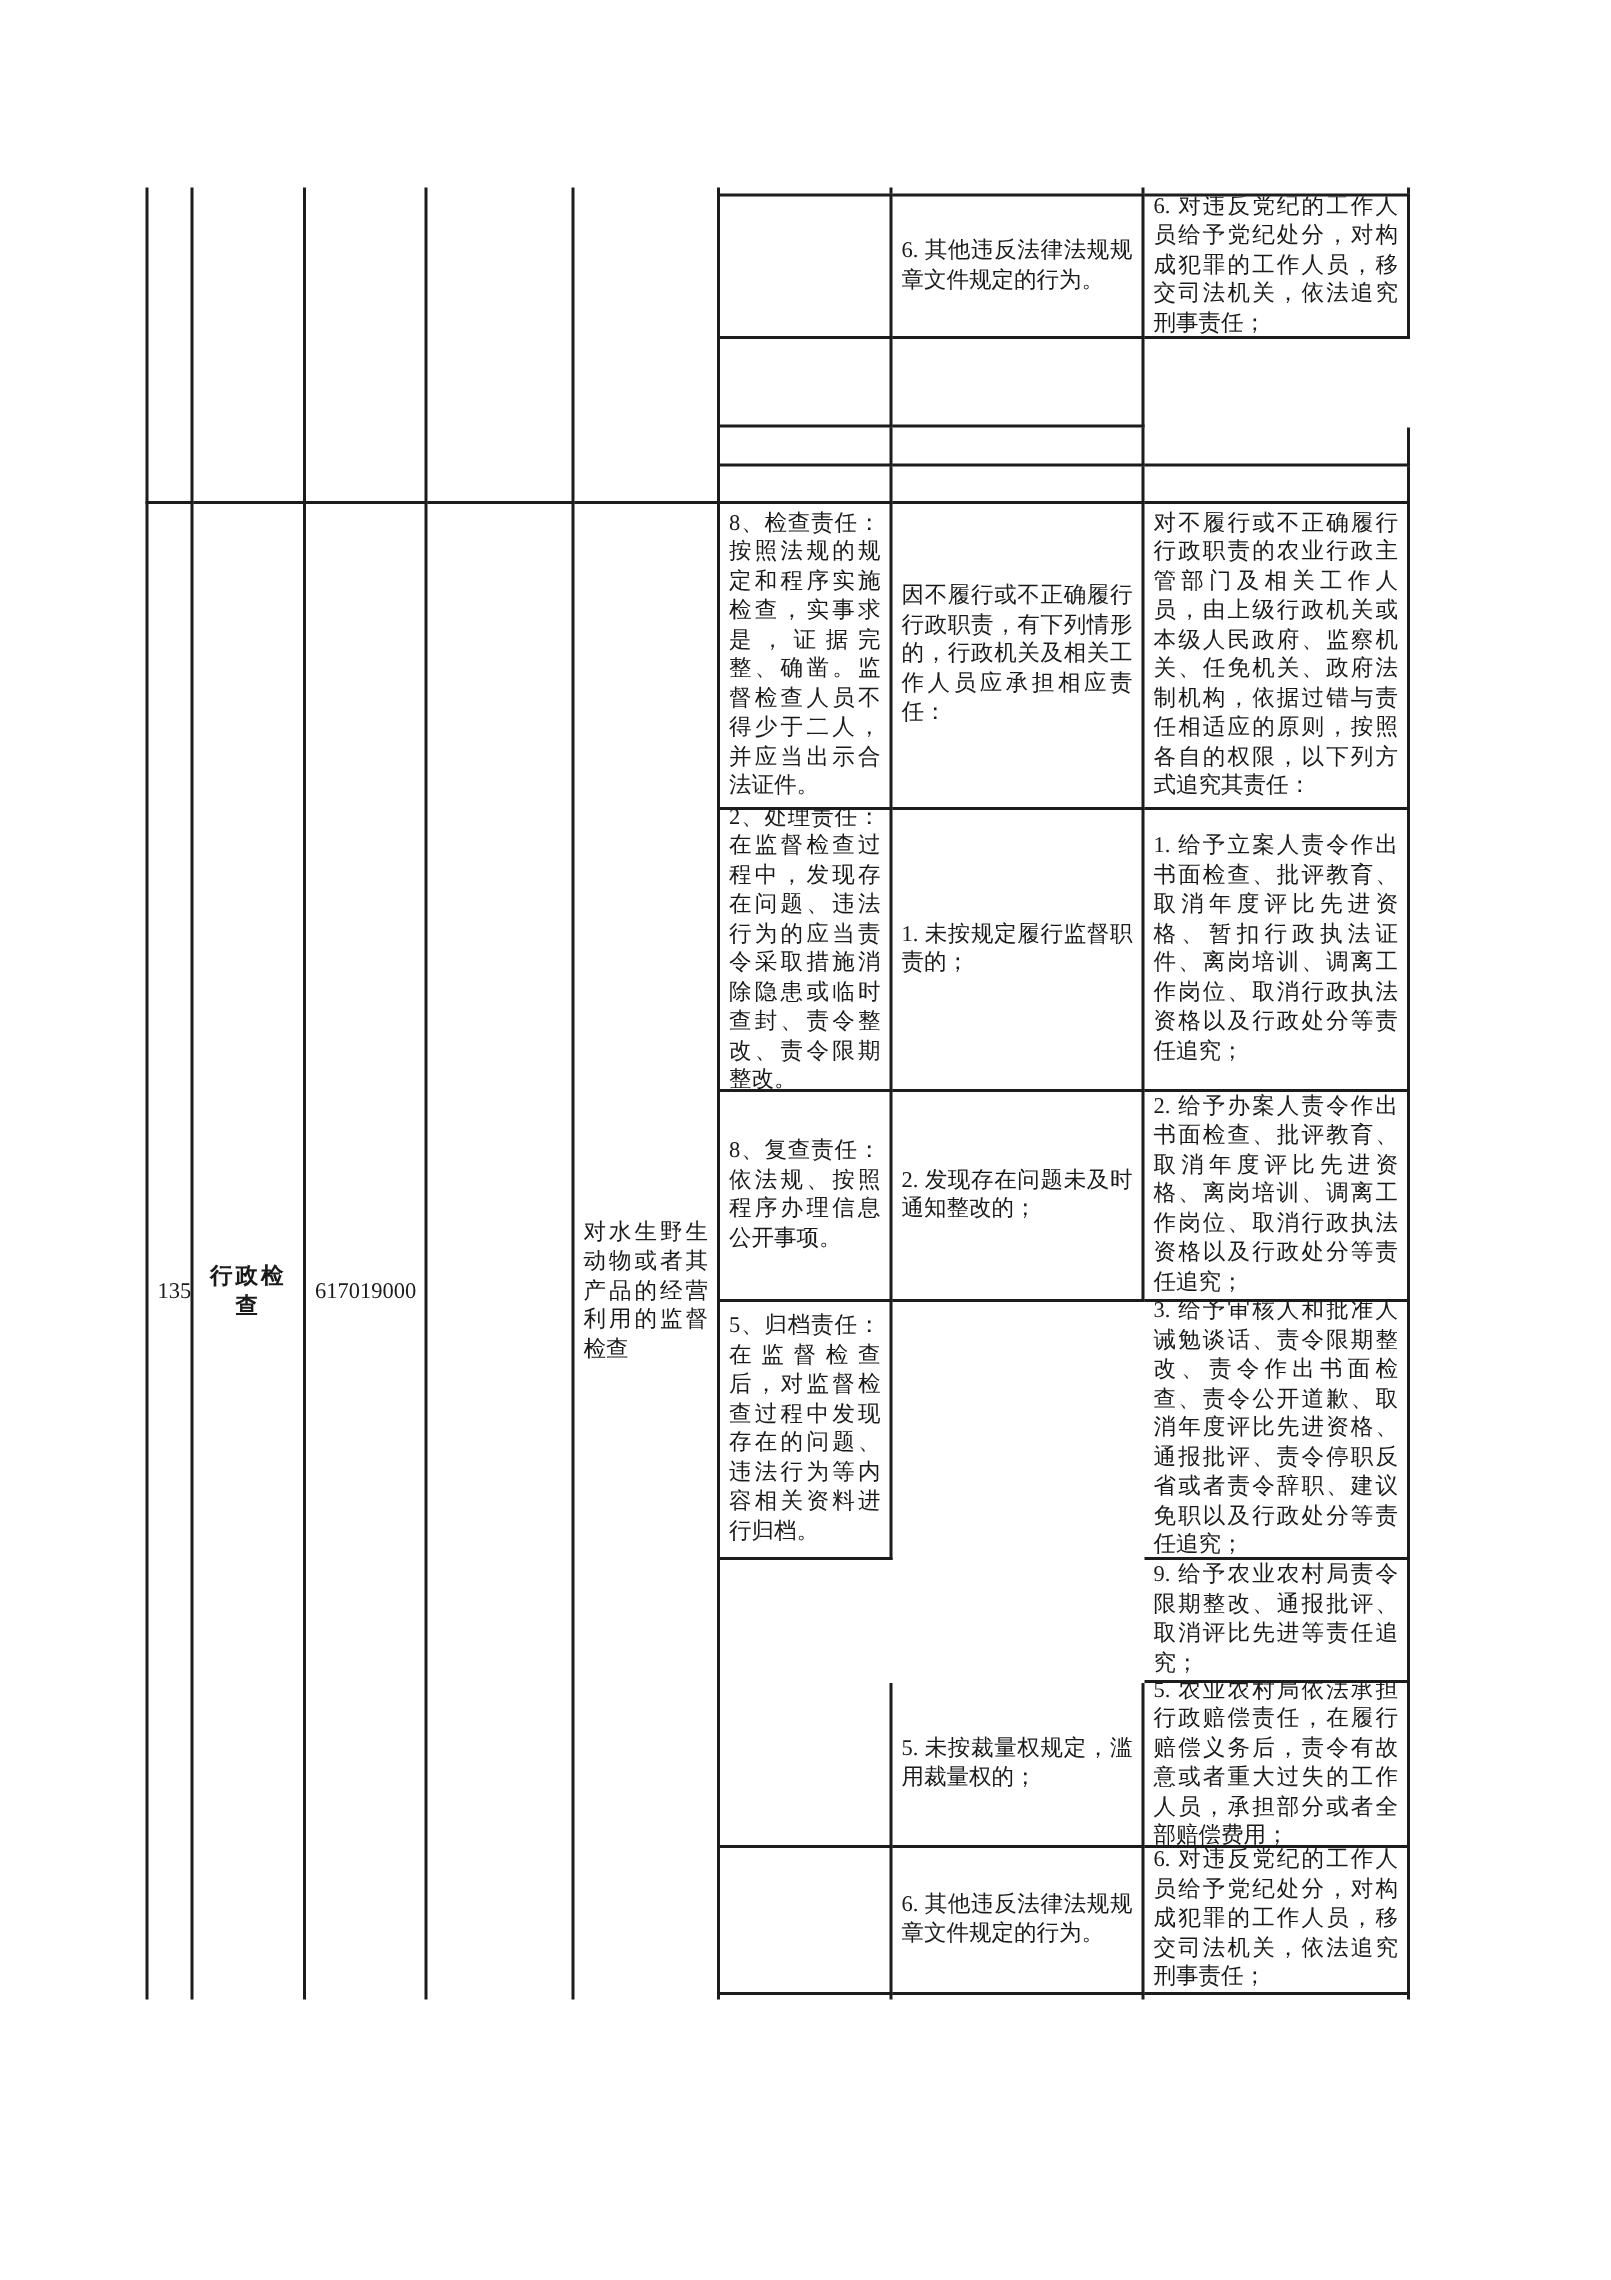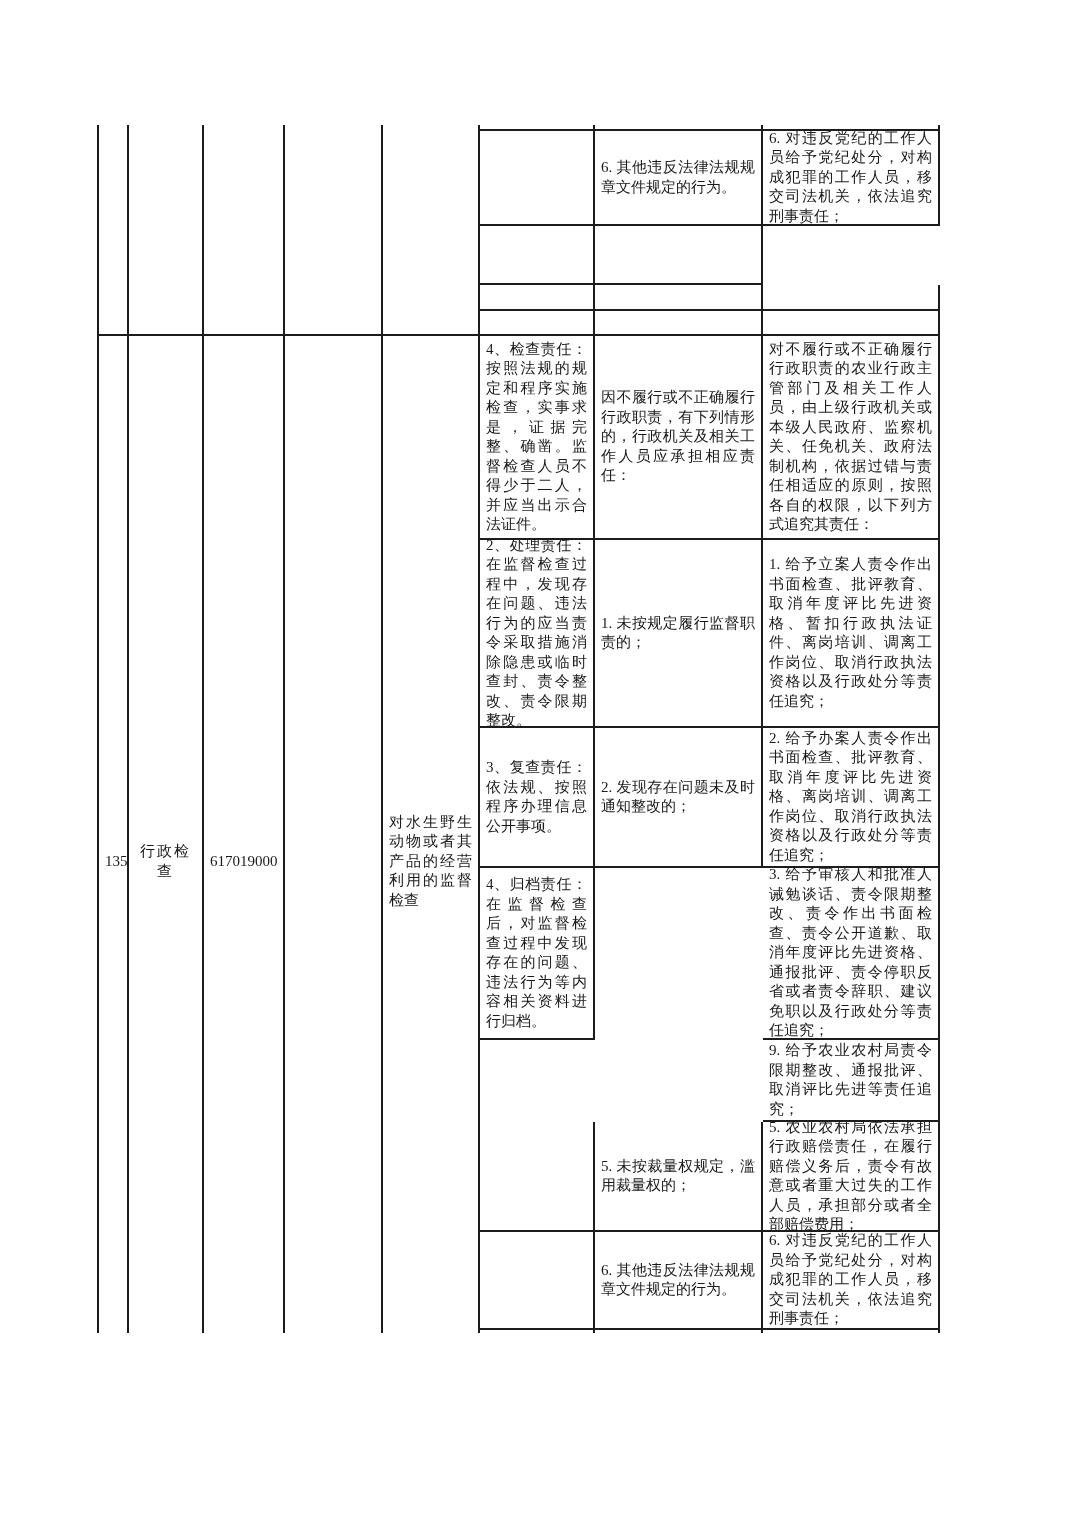--- a/index.html
+++ b/index.html
@@ -24,21 +24,21 @@
     overflow:hidden;
     border:0 solid #1c1c1c;
     font-size:15px;line-height:19.5px;
   }
   .bt{border-top-width:2px}
   .br{border-right-width:2px}
   .bb{border-bottom-width:2px}
   .bl{border-left-width:2px}
   .jt{width:100%;text-align:justify;text-justify:inter-ideograph;}
   .cc{width:100%;text-align:center;}
-  .sp2{letter-spacing:2px;}
+  .sp2{letter-spacing:2px;font-weight:bold;}
   .shift{padding-top:56px;justify-content:center;}
 </style>
 </head>
 <body>
 
 <div class="page">
   <div class="grid">
 
     <div class="cell bl br bb" style="grid-area:1/1/6/2"></div>
     <div class="cell br bb" style="grid-area:1/2/6/3"></div>
@@ -77,51 +77,51 @@
     </div>
     <div class="cell br shift" style="grid-area:6/3/14/4">
       <div class="cc">617019000</div>
     </div>
     <div class="cell br" style="grid-area:6/4/14/5"></div>
     <div class="cell br shift" style="grid-area:6/5/14/6">
       <div class="jt">对水生野生动物或者其产品的经营利用的监督检查</div>
     </div>
 
     <div class="cell br bb" style="grid-area:6/6/7/7">
-      <div class="jt">4、检查责任：按照法规的规定和程序实施检查，实事求是，证据完整、确凿。监督检查人员不得少于二人，并应当出示合法证件。</div>
+      <div class="jt">8、检查责任：按照法规的规定和程序实施检查，实事求是，证据完整、确凿。监督检查人员不得少于二人，并应当出示合法证件。</div>
     </div>
     <div class="cell br bb" style="grid-area:6/7/7/8">
       <div class="jt">因不履行或不正确履行行政职责，有下列情形的，行政机关及相关工作人员应承担相应责任：</div>
     </div>
     <div class="cell br bb" style="grid-area:6/8/7/9">
       <div class="jt">对不履行或不正确履行行政职责的农业行政主管部门及相关工作人员，由上级行政机关或本级人民政府、监察机关、任免机关、政府法制机构，依据过错与责任相适应的原则，按照各自的权限，以下列方式追究其责任：</div>
     </div>
 
     <div class="cell br bb" style="grid-area:7/6/8/7">
       <div class="jt">2、处理责任：在监督检查过程中，发现存在问题、违法行为的应当责令采取措施消除隐患或临时查封、责令整改、责令限期整改。</div>
     </div>
     <div class="cell br bb" style="grid-area:7/7/8/8">
       <div class="jt">1. 未按规定履行监督职责的；</div>
     </div>
     <div class="cell br bb" style="grid-area:7/8/8/9">
       <div class="jt">1. 给予立案人责令作出书面检查、批评教育、取消年度评比先进资格、暂扣行政执法证件、离岗培训、调离工作岗位、取消行政执法资格以及行政处分等责任追究；</div>
     </div>
 
     <div class="cell br bb" style="grid-area:8/6/9/7">
-      <div class="jt">3、复查责任：依法规、按照程序办理信息公开事项。</div>
+      <div class="jt">8、复查责任：依法规、按照程序办理信息公开事项。</div>
     </div>
     <div class="cell br bb" style="grid-area:8/7/9/8">
       <div class="jt">2. 发现存在问题未及时通知整改的；</div>
     </div>
     <div class="cell br bb" style="grid-area:8/8/9/9">
       <div class="jt">2. 给予办案人责令作出书面检查、批评教育、取消年度评比先进资格、离岗培训、调离工作岗位、取消行政执法资格以及行政处分等责任追究；</div>
     </div>
 
     <div class="cell br bb" style="grid-area:9/6/10/7">
-      <div class="jt">4、归档责任：在监督检查后，对监督检查过程中发现存在的问题、违法行为等内容相关资料进行归档。</div>
+      <div class="jt">5、归档责任：在监督检查后，对监督检查过程中发现存在的问题、违法行为等内容相关资料进行归档。</div>
     </div>
     <div class="cell br bb" style="grid-area:9/8/10/9">
       <div class="jt">3. 给予审核人和批准人诫勉谈话、责令限期整改、责令作出书面检查、责令公开道歉、取消年度评比先进资格、通报批评、责令停职反省或者责令辞职、建议免职以及行政处分等责任追究；</div>
     </div>
 
     <div class="cell br bb" style="grid-area:10/8/11/9">
       <div class="jt">9. 给予农业农村局责令限期整改、通报批评、取消评比先进等责任追究；</div>
     </div>
 
     <div class="cell br bb" style="grid-area:11/6/12/7"></div>

